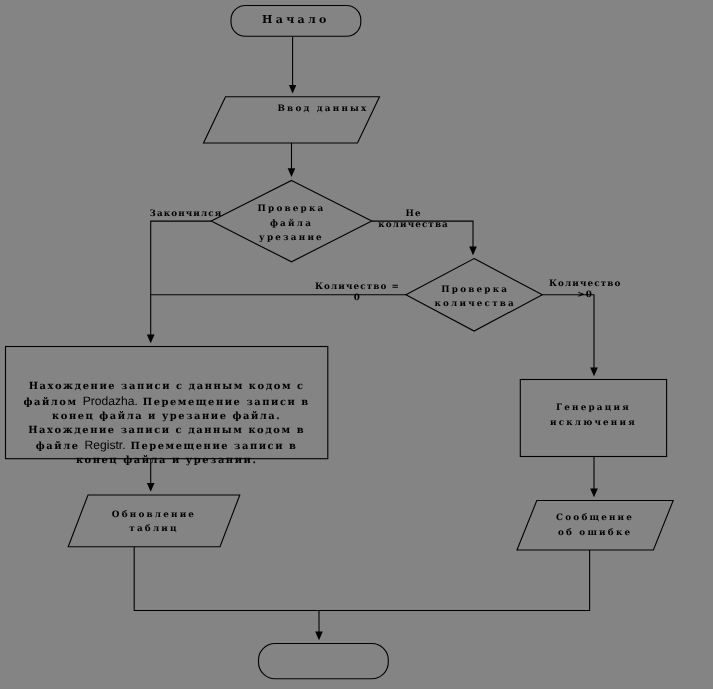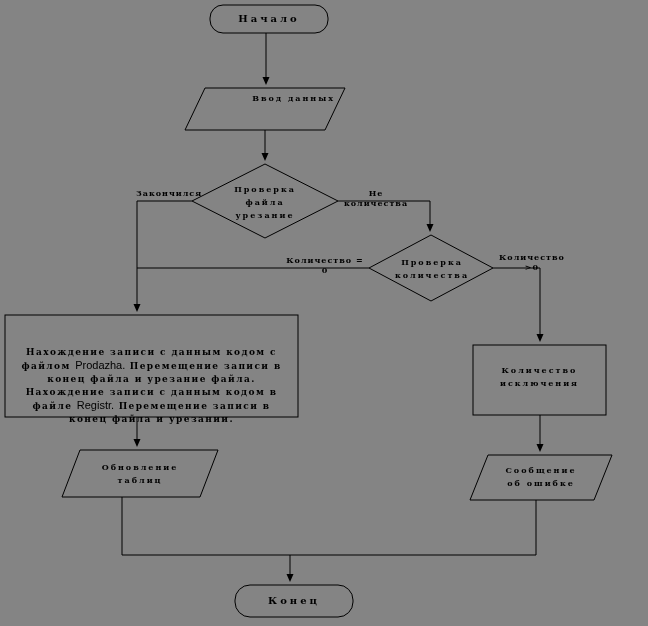--- a/index.html
+++ b/index.html
@@ -81,35 +81,34 @@
   <div class="label node-label" style="left:371px;top:256px;width:122px;">
     <div>Проверка</div>
     <div>количества</div>
   </div>
 
   <div class="label bigtext" style="left:13px;top:322px;width:277px;">
     <span>Нахождение записи с данным кодом с файлом </span><span class="latin">Prodazha.</span><span> Перемещение записи в конец файла и урезание файла. Нахождение записи с данным кодом в файле </span><span class="latin">Registr.</span><span> Перемещение записи в конец файла и урезании.</span>
   </div>
 
   <div class="label node-label" style="left:473px;top:364px;width:133px;">
-    <div>Количество</div>
+    <div>Генерация</div>
     <div>исключения</div>
   </div>
 
   <div class="label node-label" style="left:70px;top:461px;width:140px;">
     <div>Обновление</div>
     <div>таблиц</div>
   </div>
 
   <div class="label node-label" style="left:471px;top:464px;width:140px;">
     <div>Сообщение</div>
     <div>об ошибке</div>
   </div>
 
-  <div class="label terminator-label" style="left:235px;top:585px;width:118px;line-height:32px;">Конец</div>
 
   <div class="label edge-label" style="left:136px;top:188px;width:58px;">Закончился</div>
 
   <div class="label edge-label" style="left:336px;top:188px;width:80px;">Не количества</div>
 
   <div class="label edge-label" style="left:283px;top:255px;width:84px;">Количество = 0</div>
 
   <div class="label edge-label" style="left:492px;top:252px;width:80px;">Количество &gt;0</div>
 
 </div>

